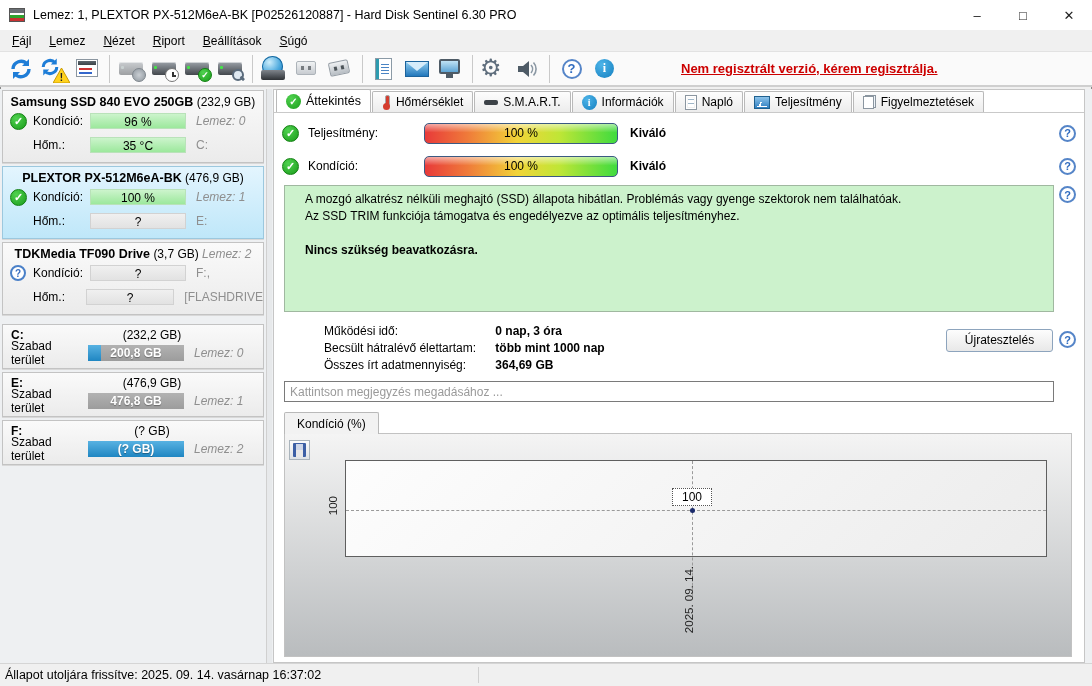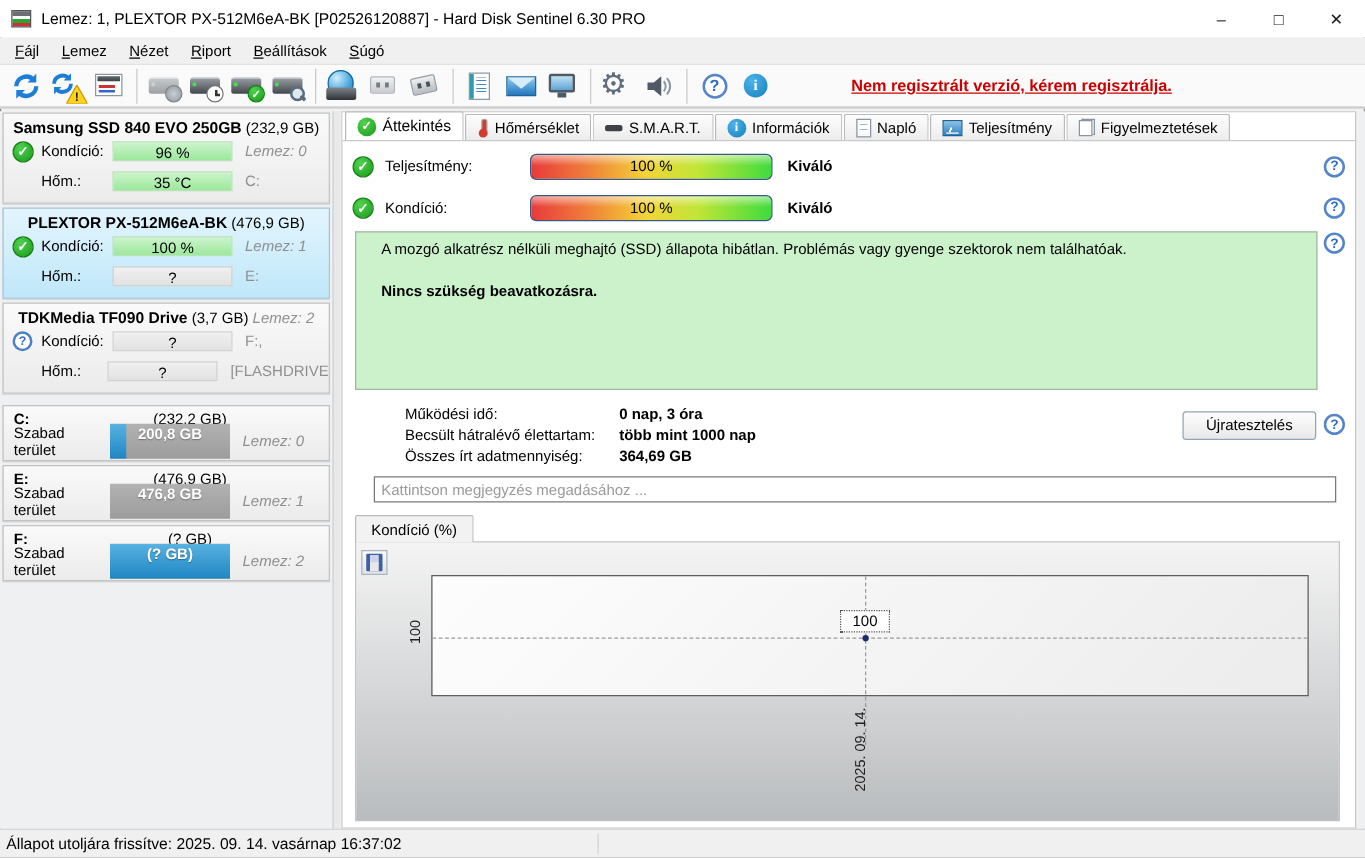--- a/index.html
+++ b/index.html
@@ -90,21 +90,21 @@
   .ok-circle { width:17px; height:17px; border-radius:50%; background:radial-gradient(circle at 35% 30%, #50d250, #1a9c1a);
     border:1px solid #128012; color:#fff; font-size:11px; font-weight:bold; display:flex; align-items:center; justify-content:center; }
   .q-circle { width:16px; height:16px; border-radius:50%; background:#fff; border:2px solid #4a80c8; color:#3a6fc0;
     font-size:10px; font-weight:bold; display:flex; align-items:center; justify-content:center; }
   .pp { height:45px; }
   .pp-header { display:flex; padding:3px 8px 0 8px; }
   .pp-drive { font-weight:bold; width:78px; }
   .pp-size { flex:1; text-align:center; margin-right:40px; }
   .pp-row { display:flex; align-items:center; height:22px; padding-left:8px; }
   .pp-free-label { width:77px; }
-  .free-bar { position:relative; width:96px; height:28px; background:linear-gradient(#b2b2b2,#9c9c9c); overflow:hidden; }
+  .free-bar { position:relative; width:96px; height:16px; background:linear-gradient(#b2b2b2,#9c9c9c); overflow:hidden; }
   .free-used { position:absolute; left:0; top:0; bottom:0; background:linear-gradient(#58b2e2,#1f86c2); }
   .free-text { position:relative; text-align:center; line-height:16px; color:#fff; font-weight:bold; font-size:12px; text-shadow:0 1px 1px rgba(0,0,0,.35); }
   .splitter { position:absolute; left:266px; top:0; bottom:0; width:6px; background:#e7e9eb; border-left:1px solid #d0d0d0; }
   
   .main { position:absolute; left:273px; top:0; right:7px; bottom:0; background:#fff; border:1px solid #c6c6c6; }
   .tabbar { position:absolute; left:0; top:0; right:0; height:23px; display:flex; align-items:flex-end; padding-left:2px; background:#fff; border-bottom:1px solid #c9c9c9; }
   .tab { display:flex; align-items:center; gap:5px; height:21px; padding:0 9px; margin-right:1px;
     border:1px solid #b9b9b9; border-bottom:none; border-radius:2px 2px 0 0;
     background:linear-gradient(#fdfdfd,#ececec); white-space:nowrap; }
   .tab.active { height:23px; background:#fff; position:relative; z-index:2; font-size:12.5px; }
@@ -132,21 +132,21 @@
     text-align:center; line-height:19px; font-size:12px; }
   .rate-word { position:absolute; left:356px; font-weight:bold; }
   .help-pos { position:absolute; left:785px; }
   .statusbox { position:absolute; left:10px; top:95px; width:770px; height:127px; background:#ccf2cc; border:1px solid #a0b8a0; padding:5px 20px; line-height:17px; }
   .advice { font-weight:bold; margin-top:17px; }
   .inforow { position:absolute; left:10px; }
   .inforow .ilabel { display:inline-block; width:168px;margin-left:40px; }
   .inforow .ivalue { font-weight:bold; }
   .retest-btn { position:absolute; left:672px; top:239px; width:107px; height:23px;
     background:linear-gradient(#fdfdfd,#e8e8e8); border:1px solid #8da4bd; border-radius:3px; text-align:center; line-height:21px; }
-  .comment-input { position:absolute; left:10px; top:291px; width:770px; height:21px; border:1px solid #7a7a7a; font-family:"Liberation Sans",sans-serif; font-size:12px; padding:0 5px; color:#c2410c;margin-left:15px; }
+  .comment-input { position:absolute; left:10px; top:291px; width:770px; height:21px; border:1px solid #7a7a7a; font-family:"Liberation Sans",sans-serif; font-size:12px; padding:0 5px; color:#c2410c; }
   .comment-input::placeholder { color:#9a9a9a; }
   
   .chart-tab { position:absolute; left:10px; top:322px; height:22px; padding:0 12px; display:flex; align-items:center;
     border:1px solid #b9b9b9; border-bottom:none; border-radius:2px 2px 0 0; background:#f2f2f2; z-index:2; }
   .chart-panel { position:absolute; left:10px; top:343px; width:788px; height:224px; border:1px solid #c2c2c2;
     background:linear-gradient(#f4f4f4,#b9bcbe); }
   .save-btn { position:absolute; left:4px; top:6px; width:21px; height:20px; background:linear-gradient(#fbfbfb,#dfe3e6); border:1px solid #aab4bc; }
   .save-btn::before { content:""; position:absolute; left:3px; top:2px; width:13px; height:14px; background:#3c5fa5; border-radius:1px; }
   .save-btn::after { content:""; position:absolute; left:6px; top:9px; width:7px; height:7px; background:#e8e8e8; box-shadow:0 -6px 0 #cdd6e8; }
   .plot { position:absolute; left:60px; top:26px; width:702px; height:97px; border:1px solid #5f5f5f;
@@ -424,20 +424,21 @@
     <div class="rate-row" style="top:64px; width:100%">
       <div class="ok-circle" style="position:absolute;left:8px">✓</div>
       <span class="rate-label">Kondíció:</span>
       <div class="grad-bar">100 %</div>
       <span class="rate-word">Kiváló</span>
       <div class="help-circle help-pos">?</div>
     </div>
 
     <div class="statusbox">
       <div>A mozgó alkatrész nélküli meghajtó (SSD) állapota hibátlan. Problémás vagy gyenge szektorok nem találhatóak.</div>
+      <div>Az SSD TRIM funkciója támogatva és engedélyezve az optimális teljesítményhez.</div>
       <div class="advice">Nincs szükség beavatkozásra.</div>
     </div>
     <div class="help-circle" style="position:absolute;left:785px;top:96px">?</div>
 
     <div class="inforow" style="top:234px">
       <span class="ilabel">Működési idő:</span>
       <span class="ivalue">0 nap, 3 óra</span>
     </div>
     <div class="inforow" style="top:251px">
       <span class="ilabel">Becsült hátralévő élettartam:</span>

